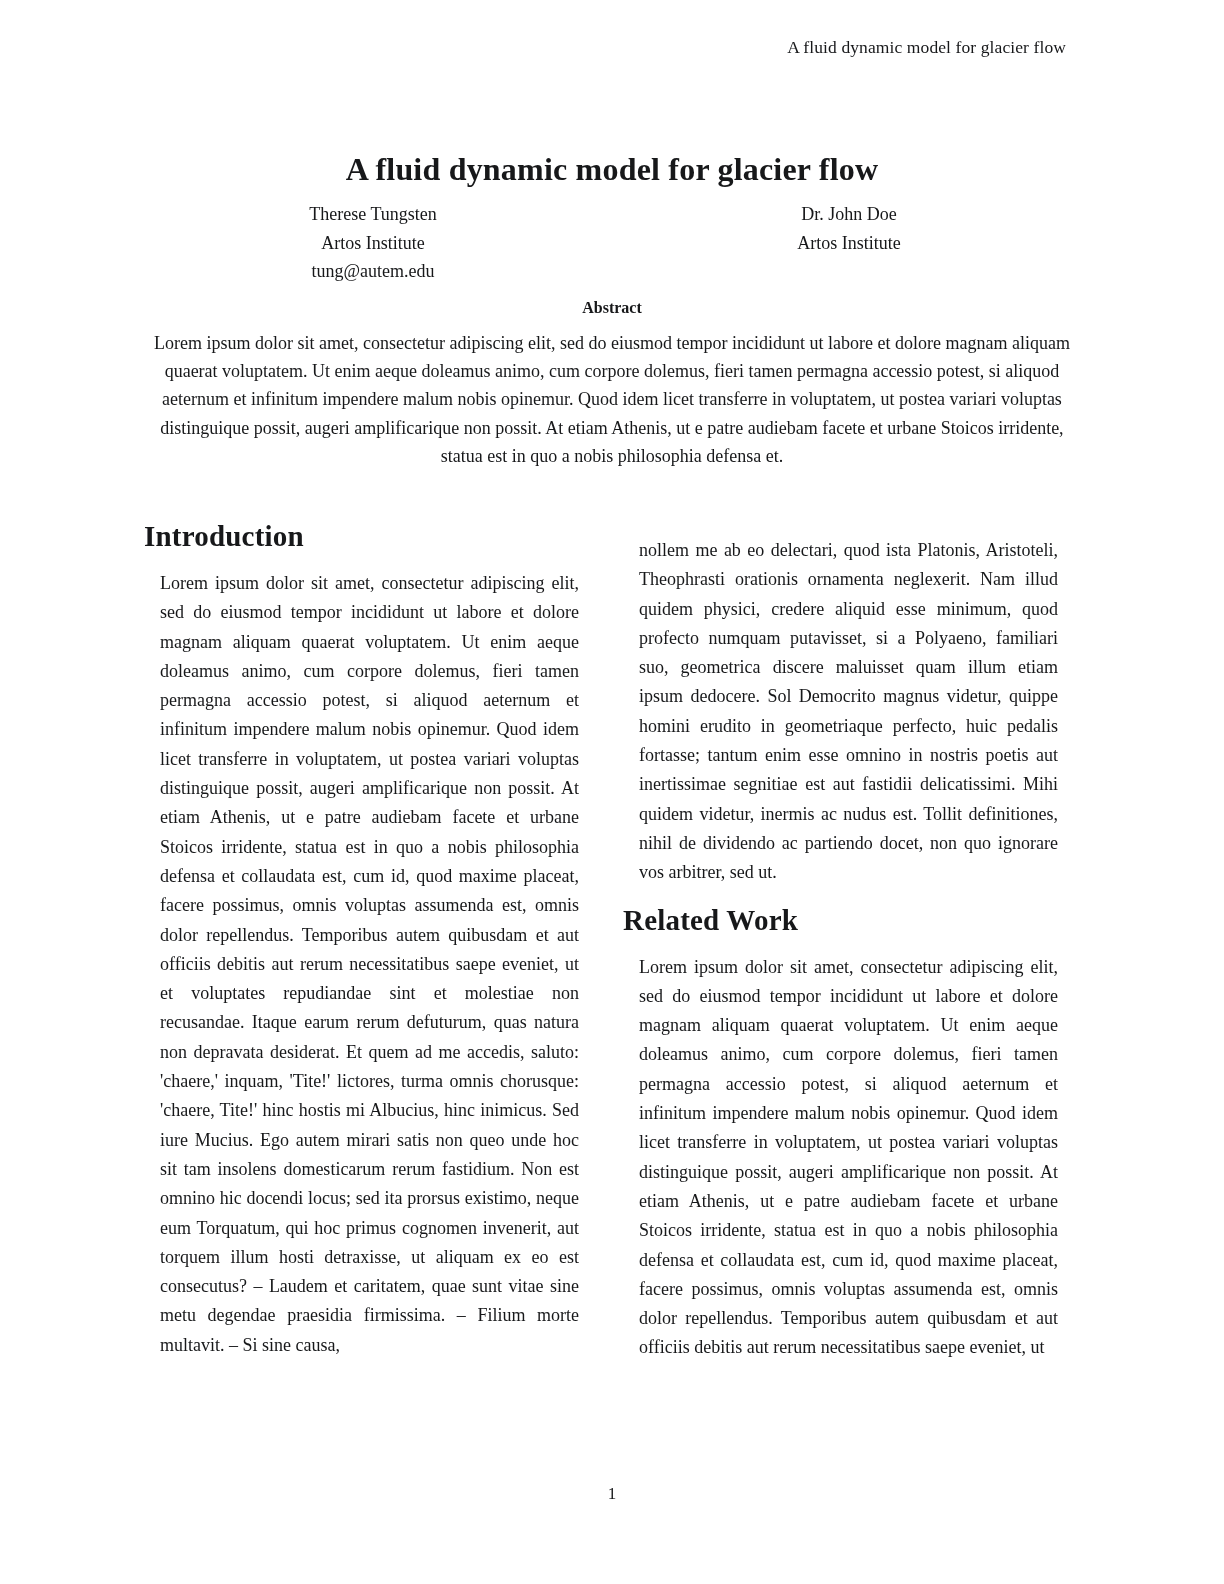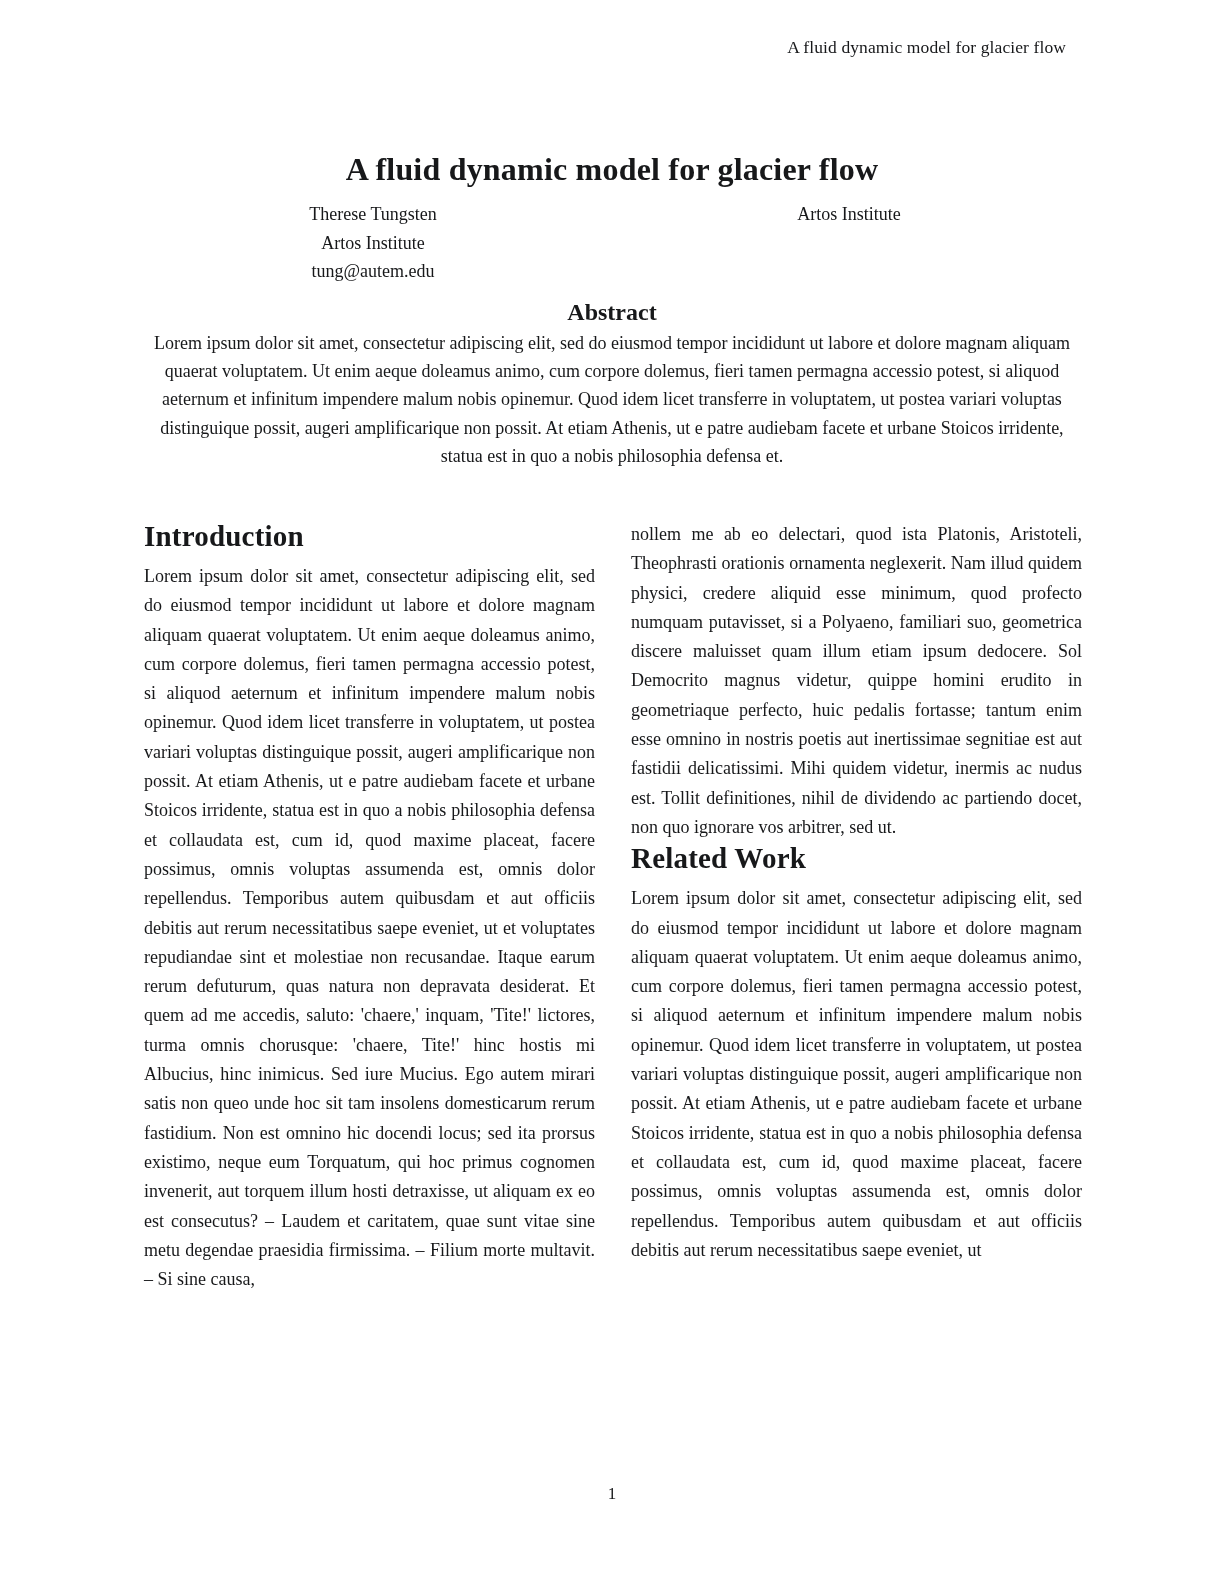--- a/index.html
+++ b/index.html
@@ -48,54 +48,54 @@
     text-align: center;
     font-size: 18px;
     line-height: 28.5px;
   }
   .abstract-heading {
     position: absolute;
     top: 299px;
     left: 0;
     width: 100%;
     text-align: center;
-    font-size: 24px;
+    font-size: 16px;
     font-weight: bold;
   }
   .abstract-text {
     position: absolute;
     top: 329px;
     left: 150px;
     width: 924px;
     text-align: center;
     font-size: 18px;
     line-height: 28.2px;
   }
   .columns {
     position: absolute;
     top: 520px;
     left: 144px;
     width: 934px;
     display: flex;
-    gap: 36px;
+    gap: 28px;
   }
   .col {
     width: 451px;
     flex: 0 0 451px;
   }
   .section-heading {
     font-size: 29px;
     font-weight: bold;
     margin: 0 0 9px 0;
     letter-spacing: 0.2px;
   }
   .section-heading.related {
   }
   .body-par {
-    margin: 0;
+    margin: 16px;
     font-size: 18px;
     line-height: 29.3px;
     text-align: justify;
     hyphens: auto;
     -webkit-hyphens: auto;
   }
   .page-number {
     position: absolute;
     top: 1484px;
     left: 0;
@@ -113,20 +113,21 @@
 
   <h1 class="paper-title">A fluid dynamic model for glacier flow</h1>
 
   <div class="authors">
     <div class="author">
       <div>Therese Tungsten</div>
       <div>Artos Institute</div>
       <div>tung@autem.edu</div>
     </div>
     <div class="author">
+      <div>Dr. John Doe</div>
       <div>Artos Institute</div>
     </div>
   </div>
 
   <div class="abstract-heading">Abstract</div>
 
   <div class="abstract-text">Lorem ipsum dolor sit amet, consectetur adipiscing elit, sed do eiusmod tempor incididunt ut labore et dolore magnam aliquam quaerat voluptatem. Ut enim aeque doleamus animo, cum corpore dolemus, fieri tamen permagna accessio potest, si aliquod aeternum et infinitum impendere malum nobis opinemur. Quod idem licet transferre in voluptatem, ut postea variari voluptas distinguique possit, augeri amplificarique non possit. At etiam Athenis, ut e patre audiebam facete et urbane Stoicos irridente, statua est in quo a nobis philosophia defensa et.</div>
 
   <div class="columns">
 

